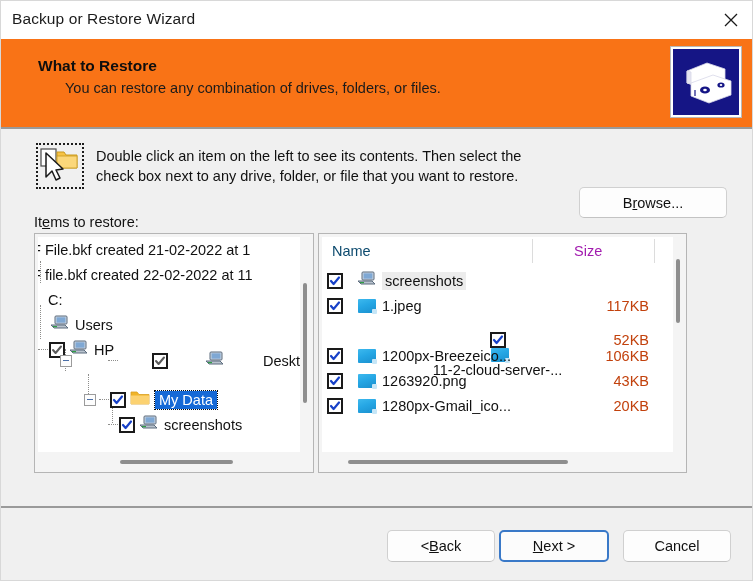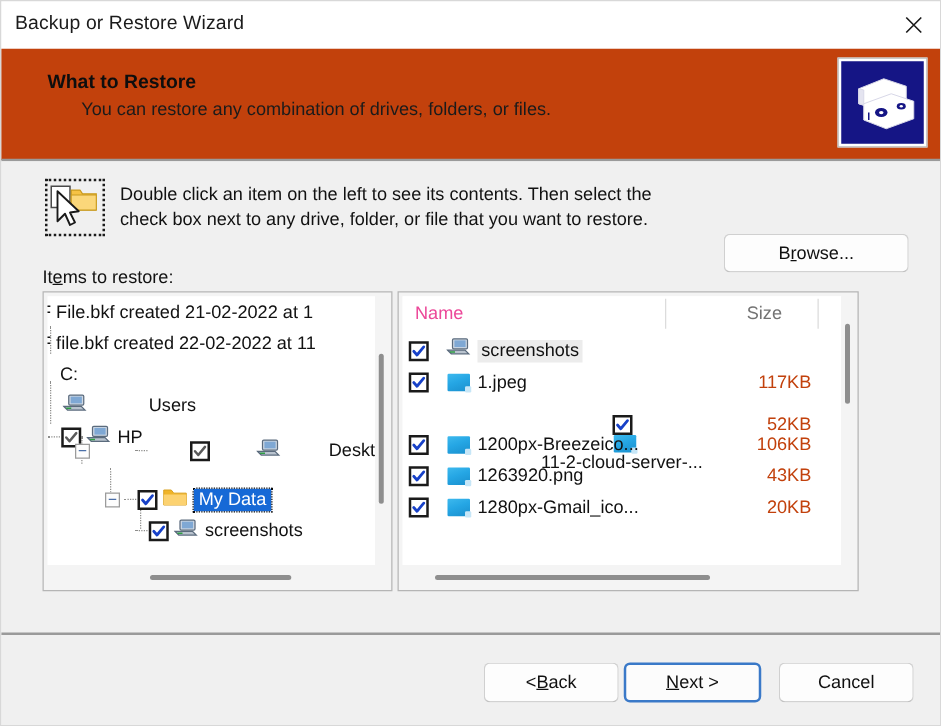--- a/index.html
+++ b/index.html
@@ -33,21 +33,21 @@
   .close-btn{
     position:absolute;right:0;top:0;width:46px;height:37px;
     display:flex;align-items:center;justify-content:center;
     cursor:default;
   }
   .close-btn svg{display:block;}
 
   
   .header{
     position:absolute;left:0;top:38px;width:753px;height:89px;
-    background:#c2410c;
+    background:#f97316;
     box-sizing:border-box;
   }
   .header-sep{
     position:absolute;left:0;top:126px;width:753px;height:2px;
     background:#9a9a9a;
   }
   .hdr-title{
     position:absolute;left:37px;top:18px;
     font-size:15.5px;font-weight:bold;color:#0e0e0e;
     white-space:nowrap;
@@ -196,25 +196,25 @@
     outline:1px dotted #0a0a0a;
   }
 
   
   .lhead{
     position:absolute;left:0;top:0;width:100%;height:28px;
     background:#ffffff;
     border-bottom:1px solid #ffffff;
   }
   .lhead .hname{
-    position:absolute;left:10px;top:6px;font-size:14.5px;color:#ec4899;
+    position:absolute;left:10px;top:6px;font-size:14.5px;color:#0c4a6e;
   }
   .lhead .hsize{
-    position:absolute;left:252px;top:6px;width:75px;text-align:center;
-    font-size:14.5px;color:#737373;
+    position:absolute;left:252px;top:6px;width:75px;text-align:left;
+    font-size:14.5px;color:#a21caf;
   }
   .lhead .divider{
     position:absolute;top:2px;width:1px;height:24px;background:#dcdcdc;
   }
   .lrow{
     position:absolute;left:0;width:100%;height:25px;
     display:flex;align-items:center;
     white-space:nowrap;
   }
   .lrow .fname{
@@ -349,21 +349,21 @@
           </div>
 
           <div class="trow" style="top:25px;left:-6px;">
             <span class="lbl">F file.bkf created 22-02-2022 at 11</span>
           </div>
 
           <div class="trow" style="top:50px;left:10px;">
             <span class="lbl">C:</span>
           </div>
 
-          <div class="trow" style="top:75px;left:12px;gap:44px;">
+          <div class="trow" style="top:75px;left:12px;">
             <span class="pcicon">
               <svg width="20" height="16" viewBox="0 0 20 16">
                 <rect x="5" y="1" width="12" height="8" rx="1" fill="#cfd8e3" stroke="#5b6b7d" stroke-width="1"></rect>
                 <rect x="6.5" y="2.3" width="9" height="5.4" fill="#7fa8d4"></rect>
                 <path d="M1 10 L15 10 L18 13 L4 13 Z" fill="#b9c3ce" stroke="#5b6b7d" stroke-width="1"></path>
                 <rect x="3" y="11" width="4" height="1.2" fill="#2f9e44"></rect>
               </svg>
             </span>
             <span class="lbl">Users</span>
           </div>

